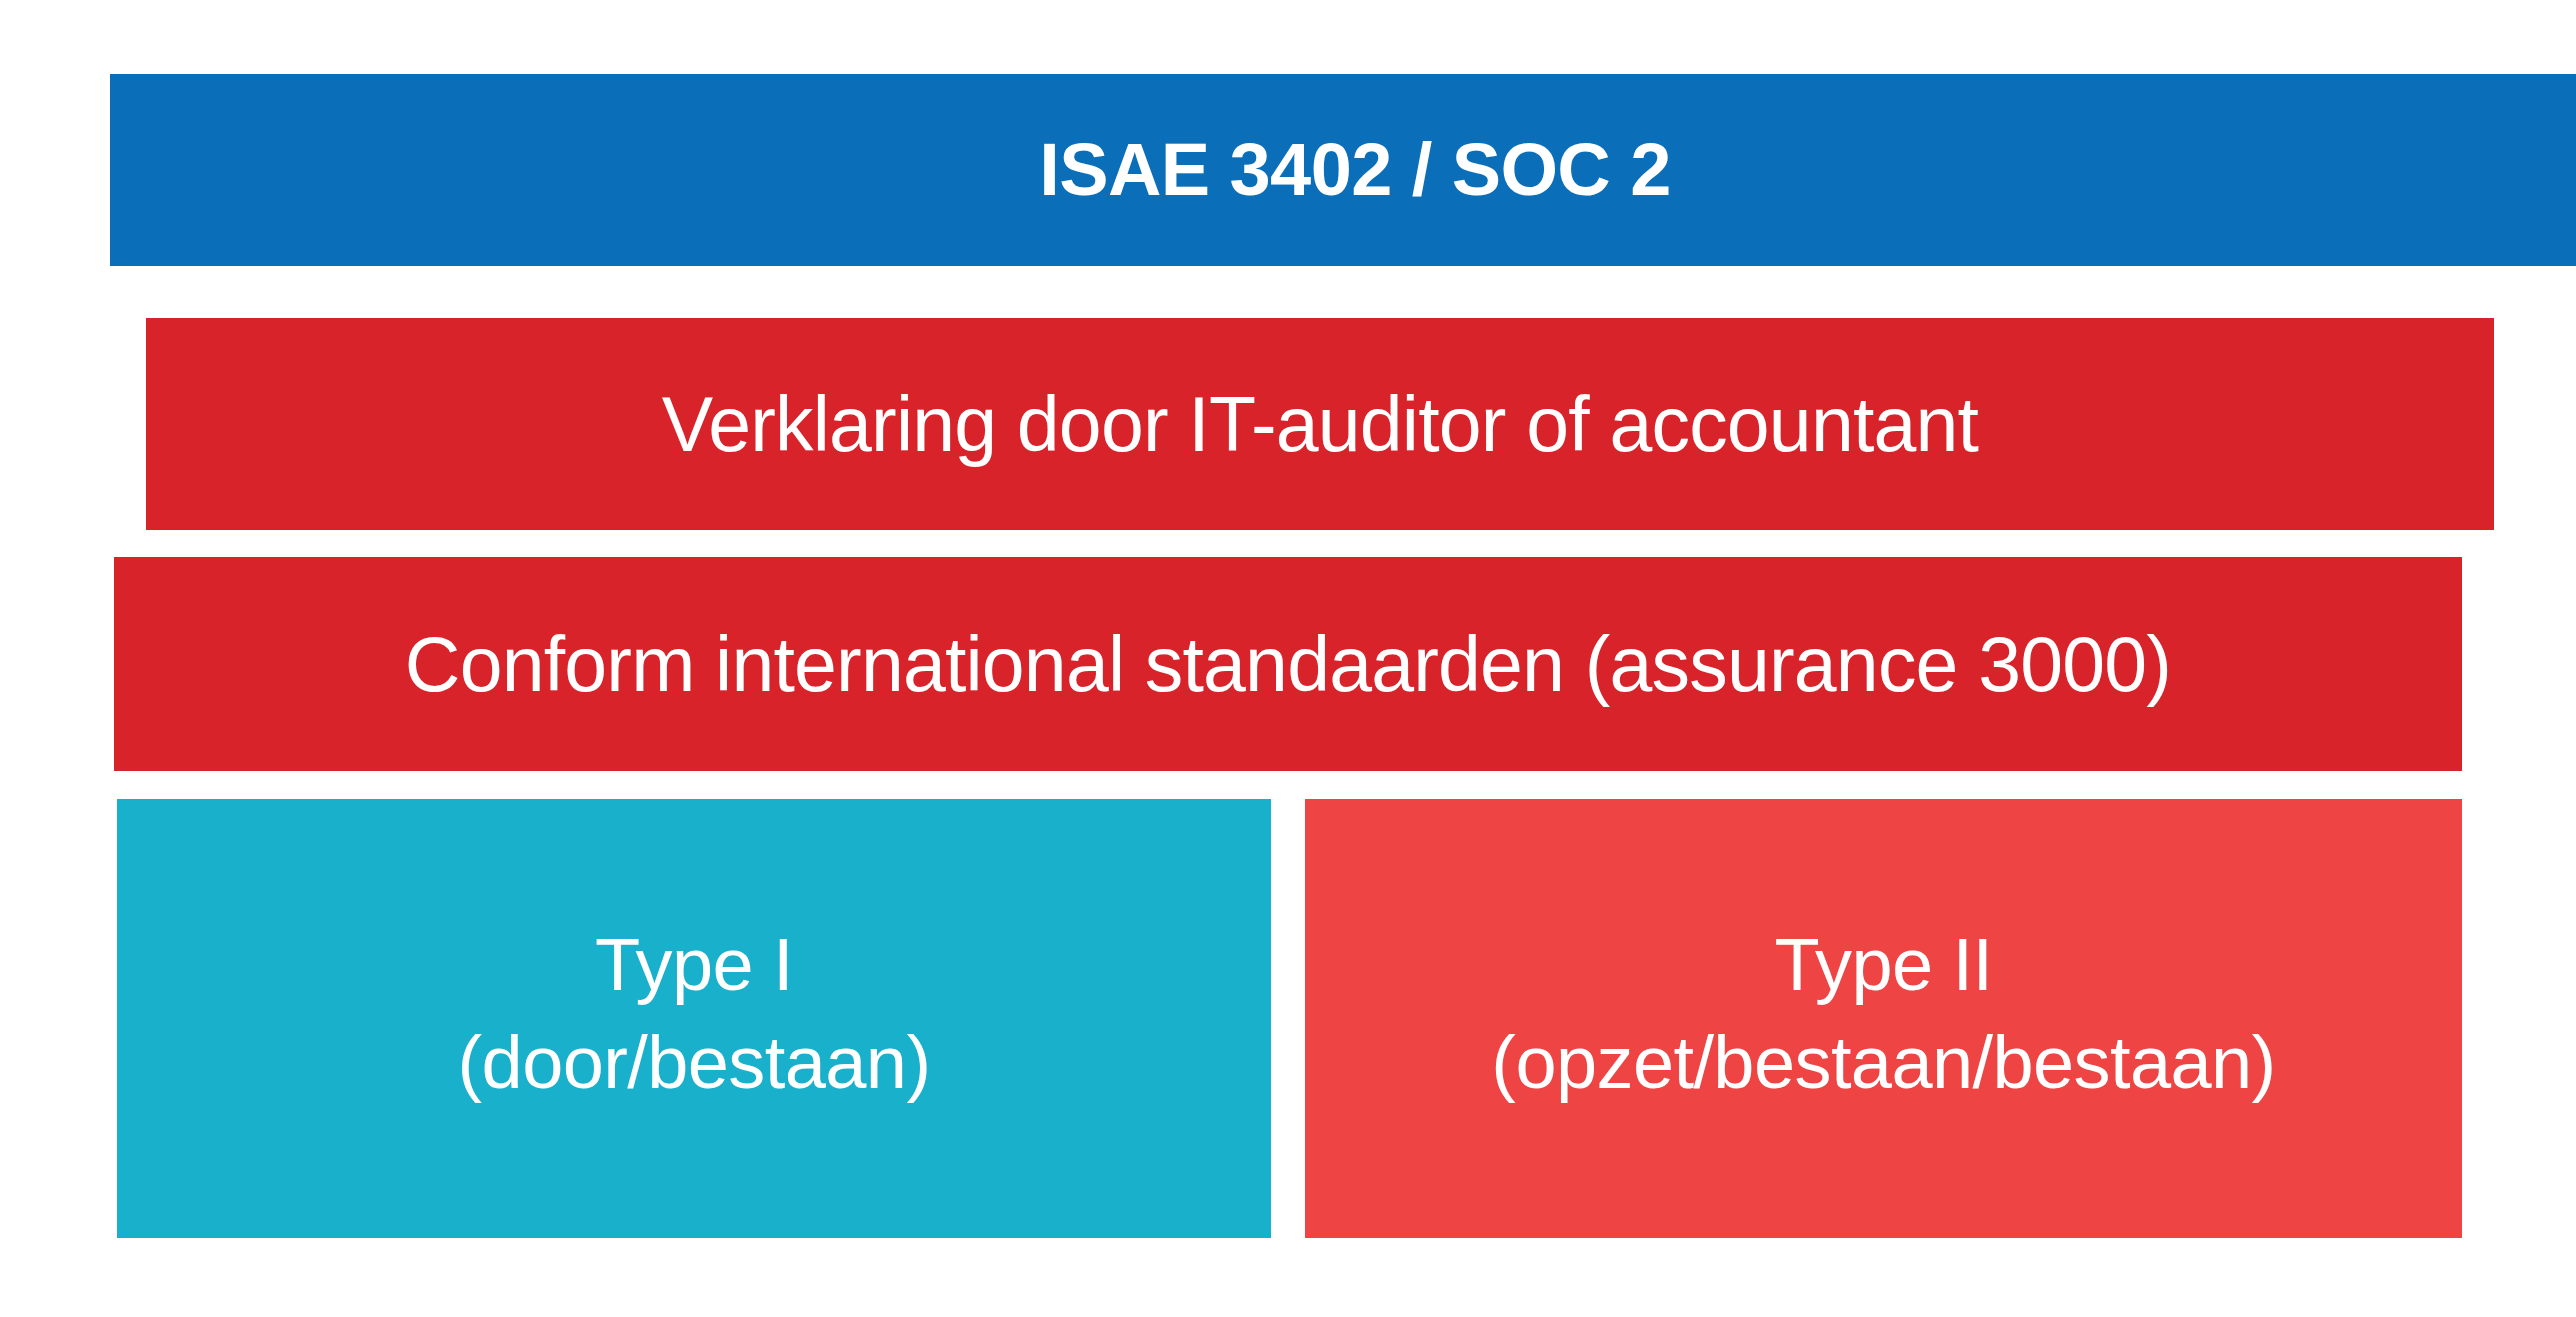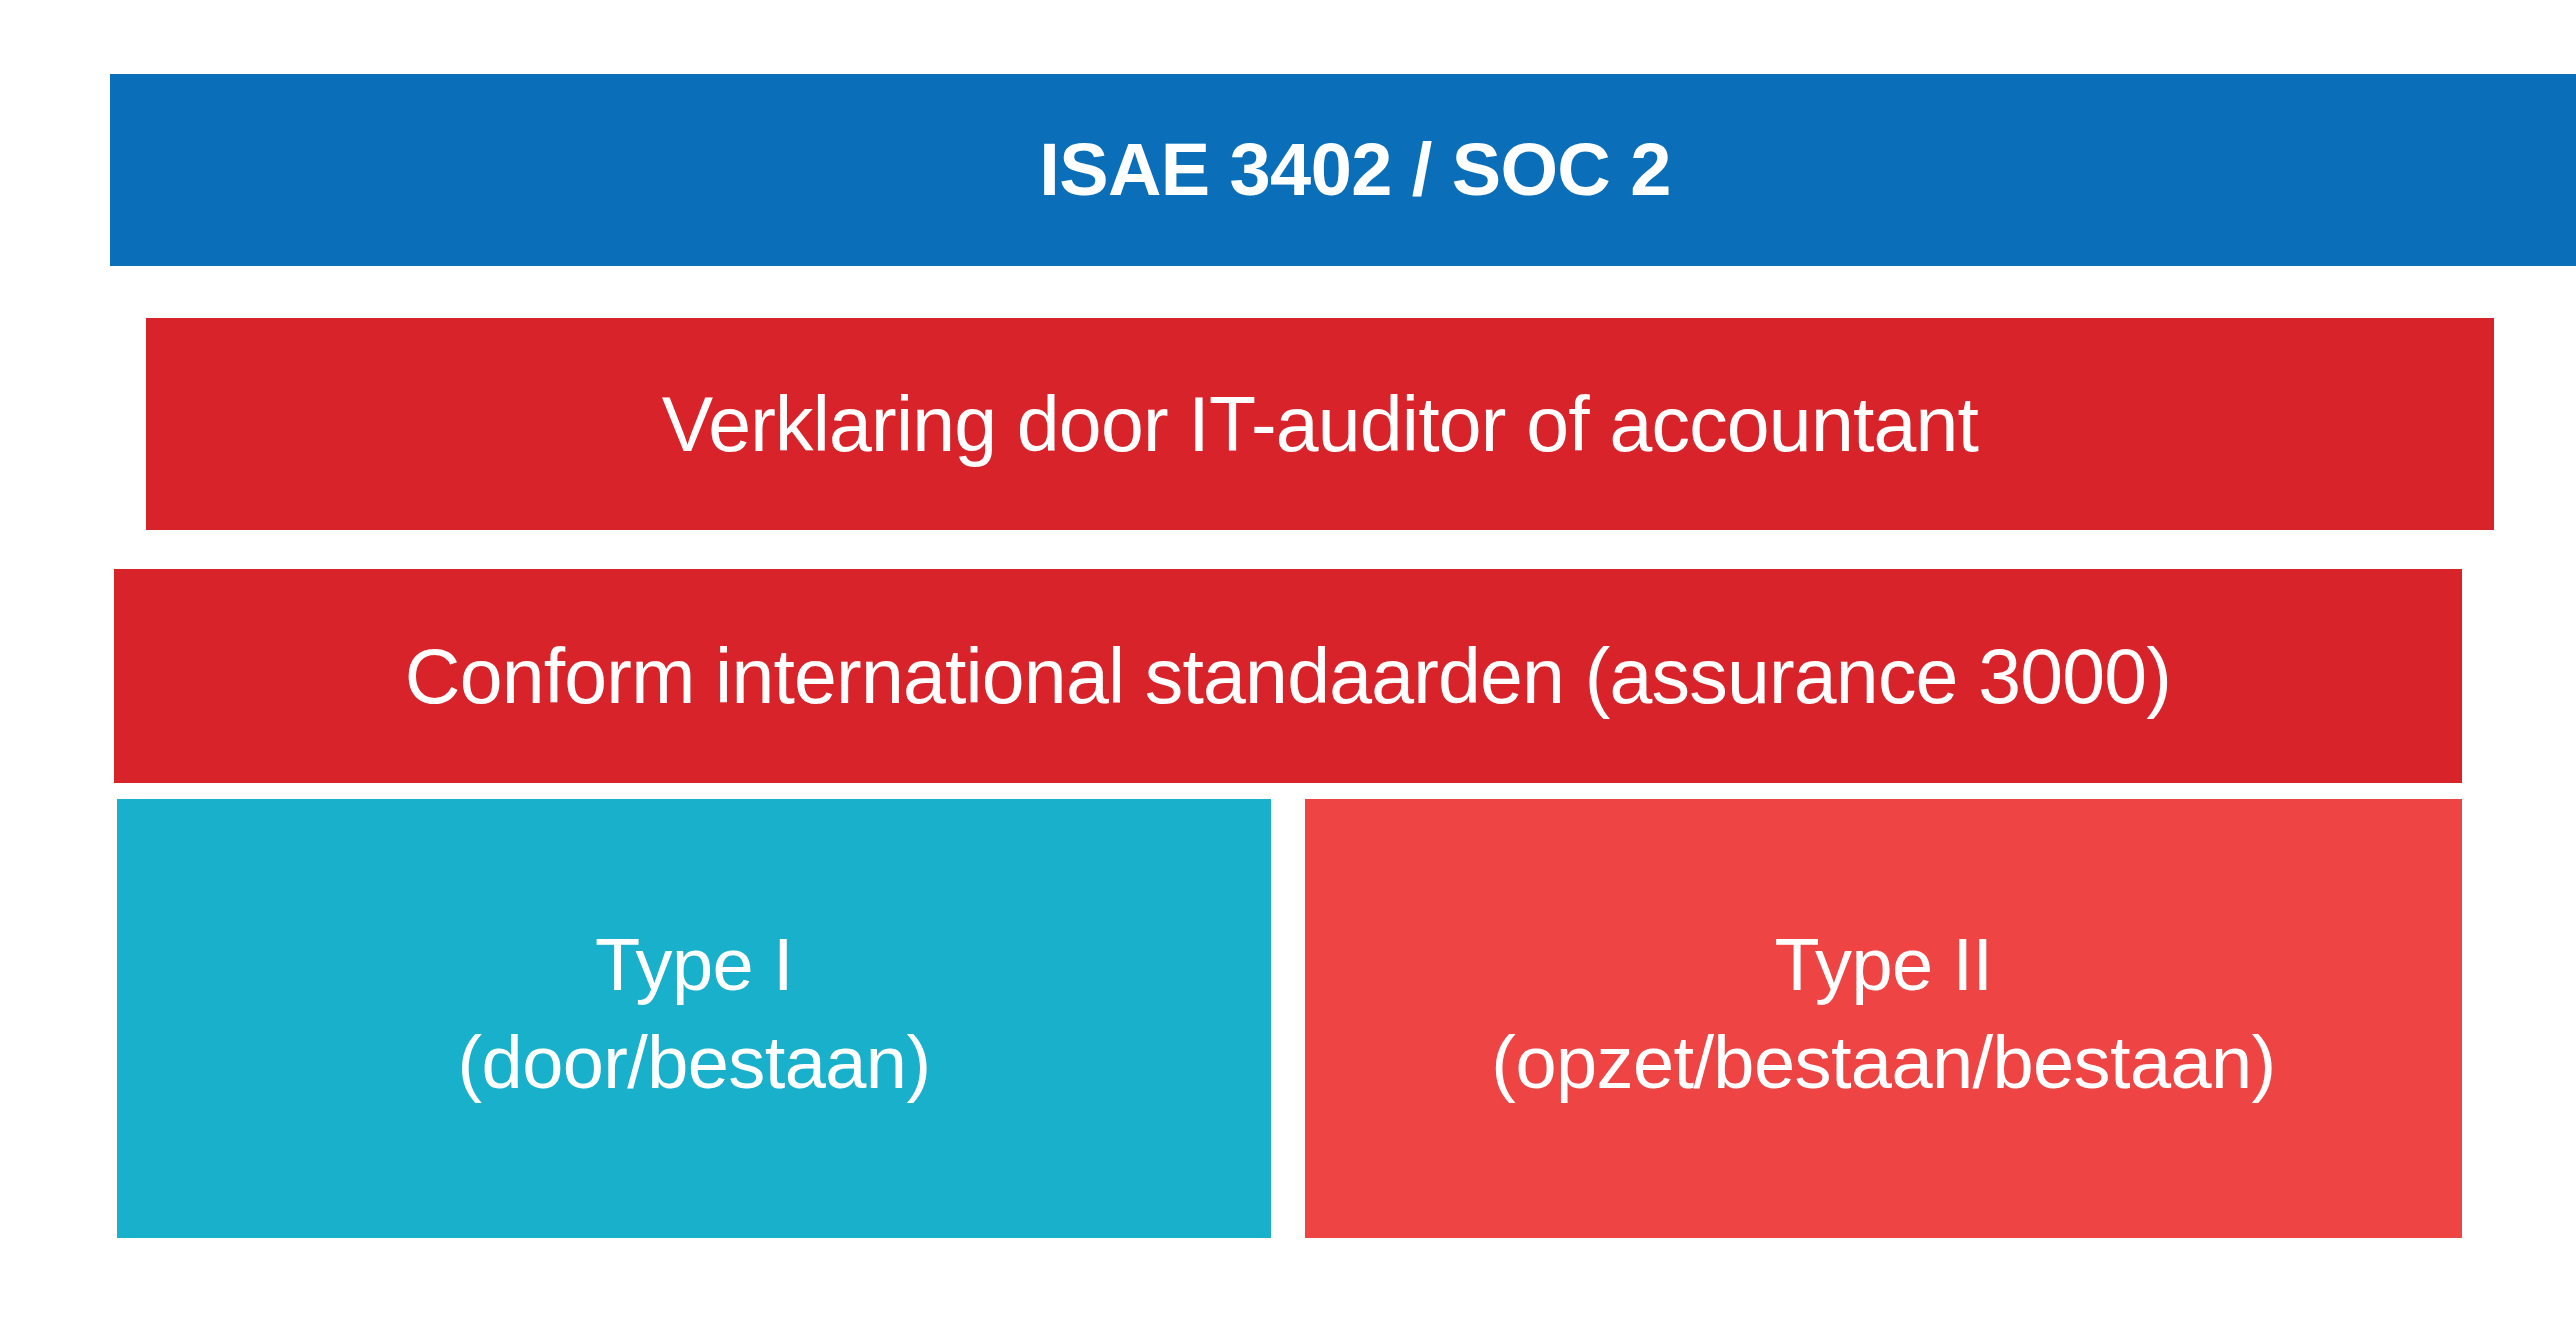--- a/index.html
+++ b/index.html
@@ -52,21 +52,21 @@
   .band--red1 {
     left: 114px;
     top: 318px;
     width: 2348px;
     height: 212px;
     background: #D8232A;
     margin-left: 32px;
   }
   .band--red2 {
     left: 114px;
-    top: 569px;
+    top: 557px;
     width: 2348px;
     height: 214px;
     background: #D8232A;
   }
   .band--red1 .band-label,
   .band--red2 .band-label {
     font-size: 77px;
     font-weight: 400;
     letter-spacing: -0.8px;
   }

